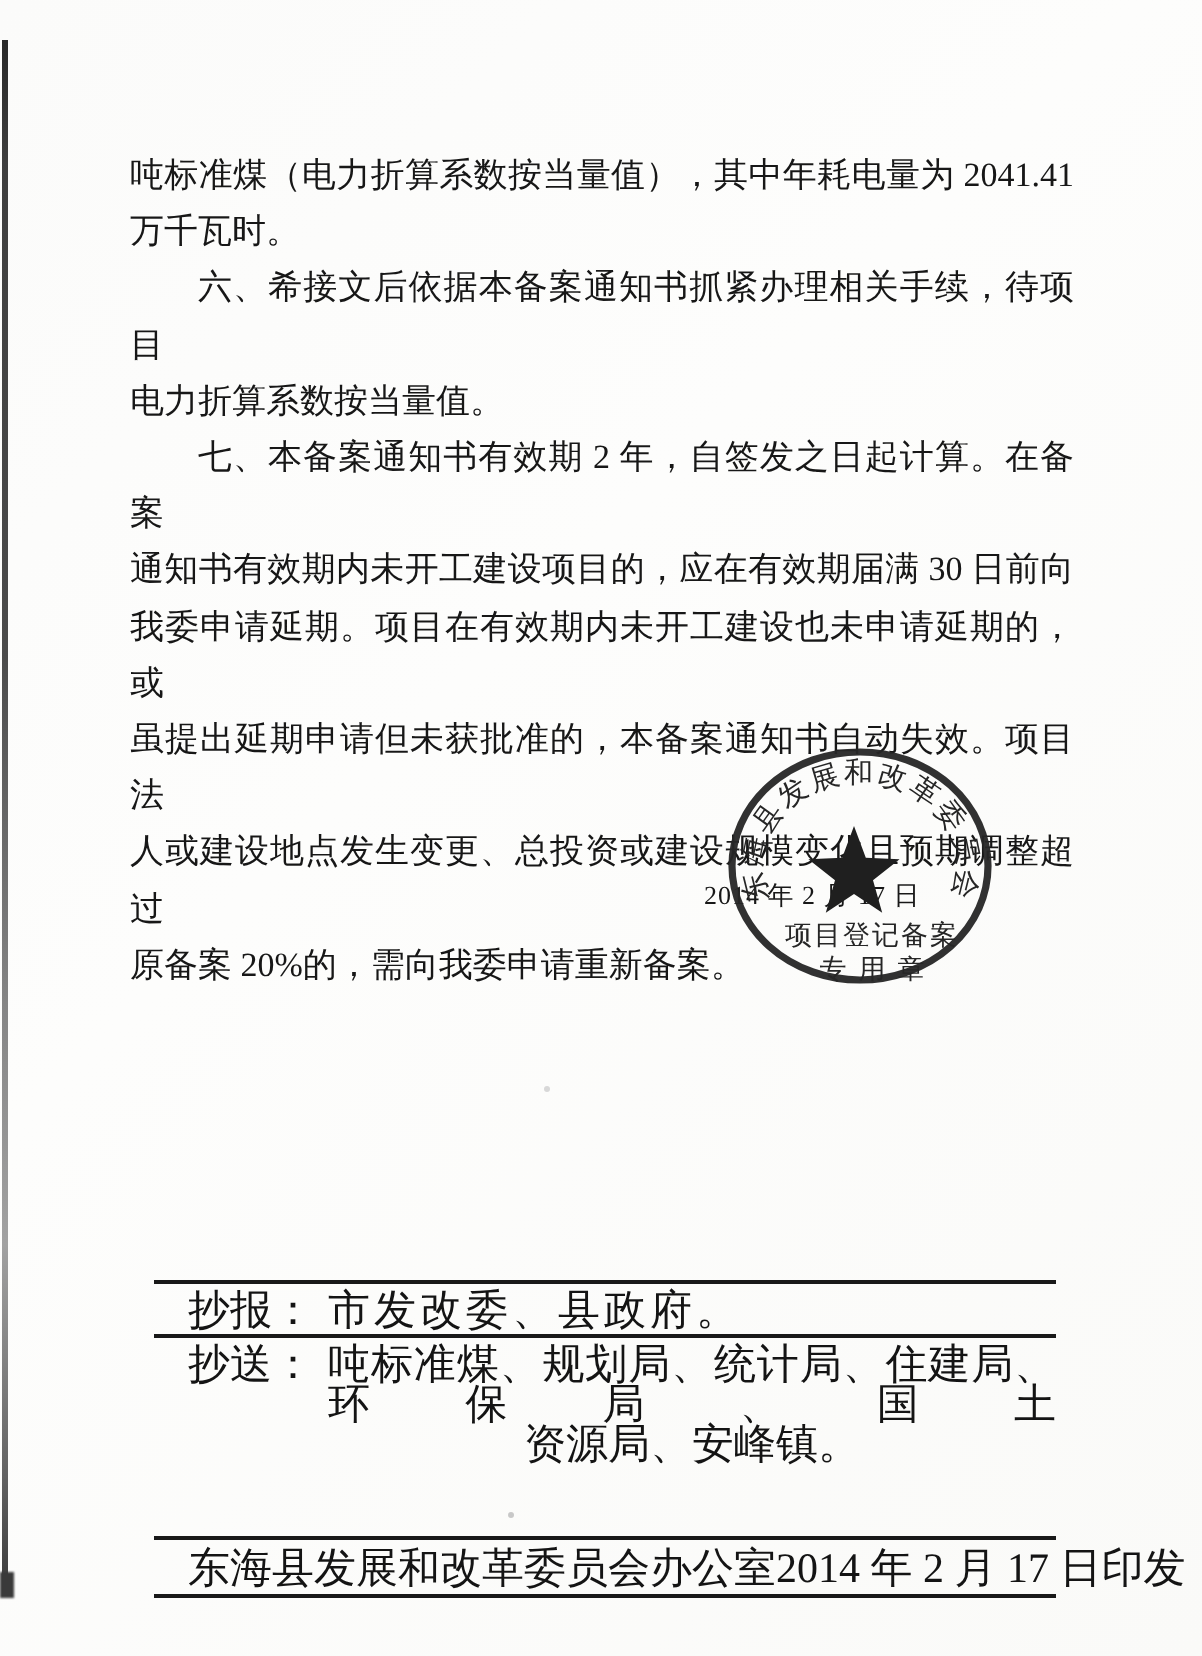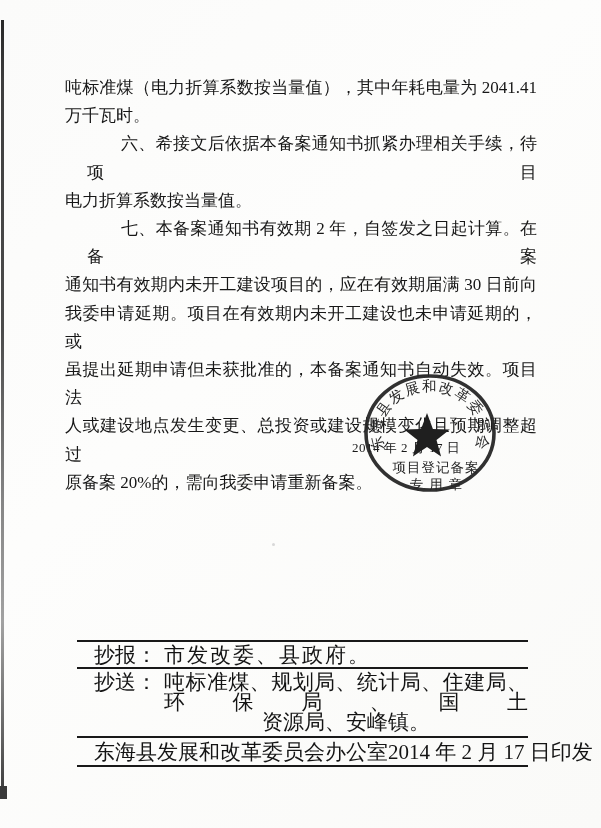--- a/index.html
+++ b/index.html
@@ -21,21 +21,21 @@
   .speck.s1{left:254px;top:756px;width:3px;height:3px;background:#c8c8c8;}
   .speck.s2{left:272px;top:543px;width:3px;height:3px;background:#d8d8d8;}
 
   
   .body-text{
     position:absolute;left:65px;top:74px;width:472px;
     font-size:17px;line-height:28.2px;color:#171717;
   }
   .line{white-space:normal;}
   .line.j{text-align:justify;text-align-last:justify;}
-  .line.ind{text-indent:34px;margin-left:22px;}
+  .line.ind{text-indent:34px;}
 
   
   .seal-date{
     position:absolute;left:352px;top:439px;width:160px;
     font-size:13px;letter-spacing:.5px;color:#181818;white-space:nowrap;
   }
 
   
   svg.seal{position:absolute;left:340px;top:363px;width:185px;height:145px;overflow:visible;}
   svg.seal text{font-family:"Liberation Serif","DejaVu Serif",serif;fill:#262626;}
@@ -48,21 +48,21 @@
   
   .footer{
     position:absolute;left:77px;top:640px;width:451px;
     border-bottom:2px solid #191919;
     font-size:21px;color:#141414;
   }
   .frow{border-top:2px solid #191919;display:flex;align-items:flex-start;}
   .frow.r1{height:25px;align-items:center;padding-left:17px;}
   .frow.r1 .fcontent{letter-spacing:2px;}
   .frow.r2{padding:3px 0 4px 17px;line-height:20px;}
-  .frow.r3{height:27px;align-items:center;padding-left:17px;padding-right:26px;justify-content:space-between;}
+  .frow.r3{height:27px;align-items:center;padding-left:17px;padding-right:26px;justify-content:space-between;margin-top:32px;}
   .flabel{flex:0 0 auto;margin-right:7px;white-space:nowrap;}
   .fcontent2{flex:1 1 auto;display:block;}
   .cl{display:block;text-align:center;}
   .cl.j2{text-align:justify;text-align-last:justify;}
   .nowrap{white-space:nowrap;}
 </style>
 </head>
 <body>
 
 <div class="page">

